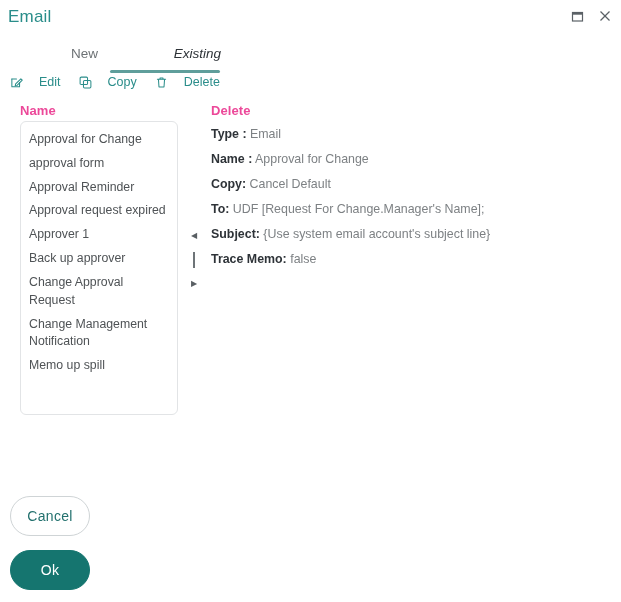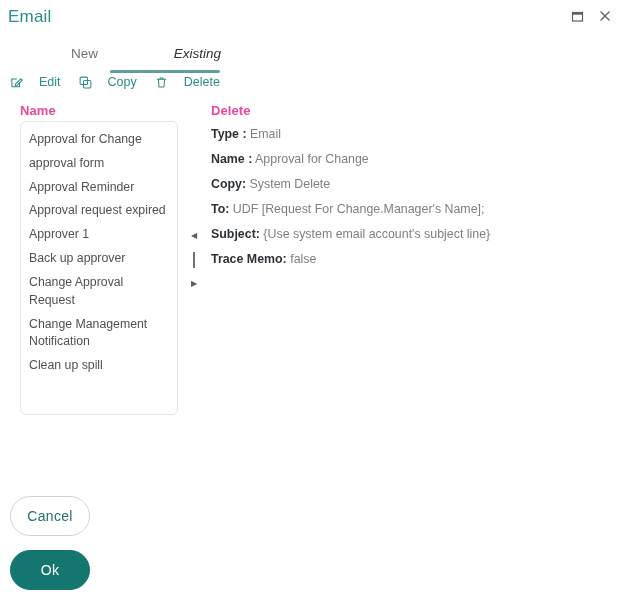--- a/index.html
+++ b/index.html
@@ -286,42 +286,42 @@
 
   <div class="name-list">
     <div class="name-item">Approval for Change</div>
     <div class="name-item">approval form</div>
     <div class="name-item">Approval Reminder</div>
     <div class="name-item">Approval request expired</div>
     <div class="name-item">Approver 1</div>
     <div class="name-item">Back up approver</div>
     <div class="name-item">Change Approval Request</div>
     <div class="name-item">Change Management Notification</div>
-    <div class="name-item">Clean up spill</div>
+    <div class="name-item">Memo up spill</div>
 
   </div>
 
   <div class="splitter">
     <div class="split-arrow">◀</div>
     <div class="split-grip"></div>
     <div class="split-arrow">▶</div>
   </div>
 
   <div class="preview">
     <div class="prev-row">
       <span class="prev-label">Type :</span>
       <span>Email</span>
     </div>
     <div class="prev-row">
       <span class="prev-label">Name :</span>
       <span>Approval for Change</span>
     </div>
     <div class="prev-row">
       <span class="prev-label">Copy:</span>
-      <span>System Delete</span>
+      <span>Cancel Default</span>
     </div>
     <div class="prev-row">
       <span class="prev-label">To:</span>
       <span>UDF [Request For Change.Manager's Name];</span>
     </div>
     <div class="prev-row">
       <span class="prev-label">Subject:</span>
       <span>{Use system email account's subject line}</span>
     </div>
     <div class="prev-row">

